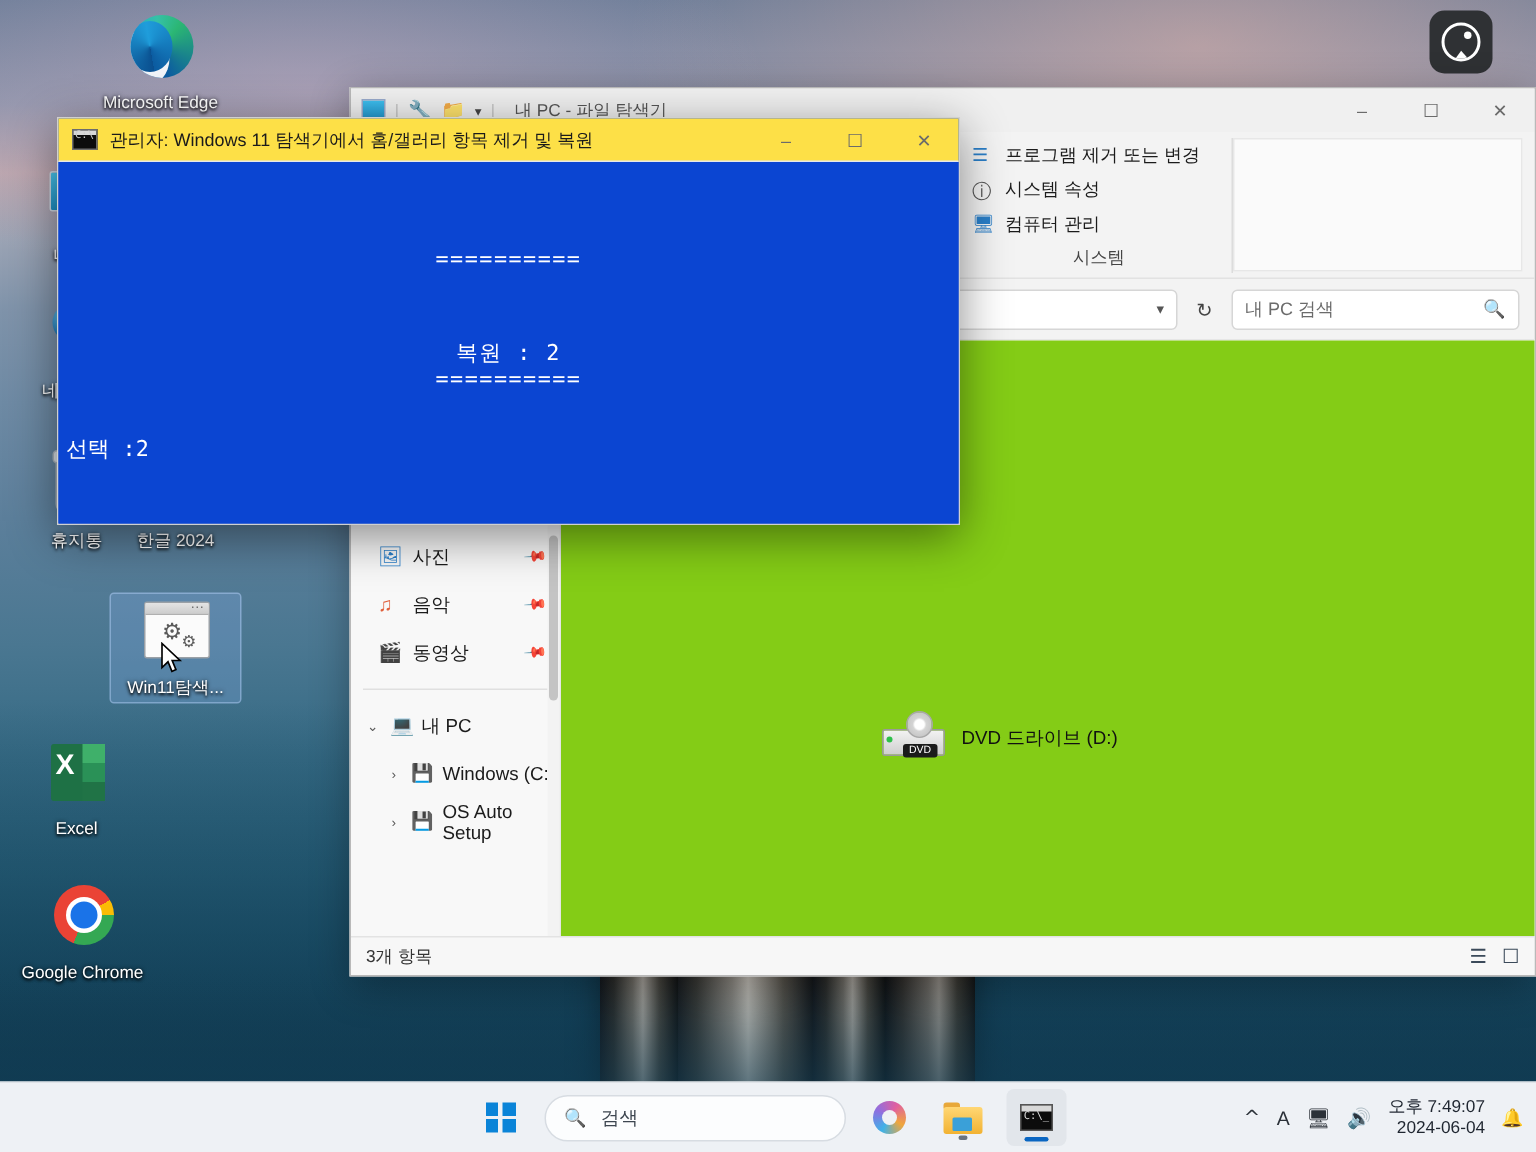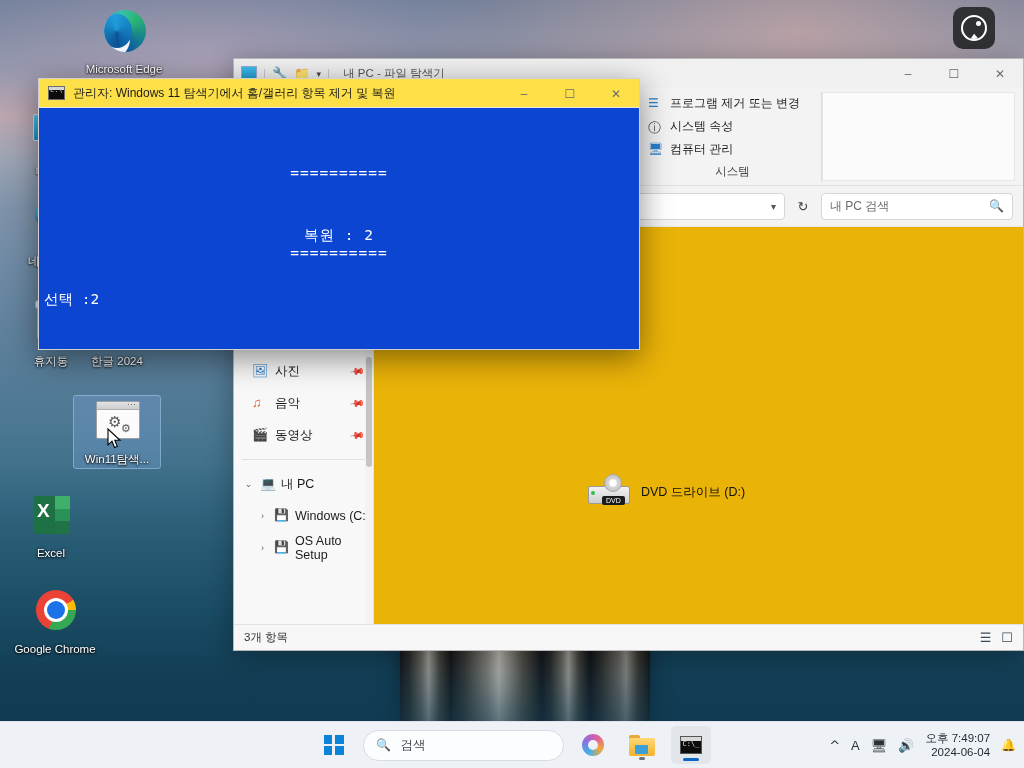--- a/index.html
+++ b/index.html
@@ -173,21 +173,21 @@
   #exp-body { flex:1; display:flex; background:#fff; border-top:1px solid #e6e6e6; min-height:0; }
   #exp-nav { width:140px; background:#f8f8f8; border-right:1px solid #e6e6e6; overflow:hidden; position:relative; padding-top:4px; }
   .nav-item { height:32px; display:flex; align-items:center; gap:7px; padding-left:18px; font-size:12.5px; color:#1b1b1b; position:relative; }
   .nav-item .pin { position:absolute; right:10px; color:#9a9a9a; font-size:10px; transform:rotate(40deg); }
   .nav-ico { width:16px; height:16px; position:relative; flex:none; }
   .nav-sep { height:1px; background:#e0e0e0; margin:8px 8px; }
   .nav-item.root { padding-left:8px; gap:5px; }
   .nav-item.child { padding-left:22px; gap:5px; }
   .chev { width:13px; text-align:center; color:#5a5a5a; font-size:9px; flex:none; }
 
-  #exp-content { flex:1; position:relative; background:#eab308; overflow:hidden; }
+  #exp-content { flex:1; position:relative; background:#84cc16; overflow:hidden; }
   .drive-item { position:absolute; display:flex; gap:9px; }
   .drive-name { font-size:12.5px; color:#111; }
   .drive-bar { width:190px; height:11px; background:#e6e6e6; border:1px solid #cfcfcf; border-radius:2px; margin-top:5px; overflow:hidden;}
   .drive-bar > div { height:100%; background:#2aa0da; }
   .drive-sub { font-size:11.5px; color:#555; margin-top:5px; }
 
   #exp-status { height:26px; background:#f7f7f7; border-top:1px solid #e3e3e3; display:flex; align-items:center;
     padding:0 10px; font-size:11.5px; color:#333; }
   .status-views { margin-left:auto; display:flex; gap:10px; color:#3b4a5a; font-size:13px; }
 
@@ -252,21 +252,21 @@
   <div id="wallpaper-scene">
     <div class="post p1"></div>
     <div class="post p2"></div>
     <div class="post p3"></div>
     <div class="post p4"></div>
     <div class="post-cross"></div>
     <div class="water-haze"></div>
   </div>
 
 
-  <div class="dicon" style="left:81px; top:8px;">
+  <div class="dicon" style="left:64px; top:8px;">
     <span class="glyph">
         <span class="ic-edge"></span>
       </span>
     <span class="dlabel">Microsoft Edge</span>
   </div>
 
   <div class="dicon" style="left:8px; top:110px;">
     <span class="glyph">
         <span class="ic-pc">
           <span class="scr"></span>

